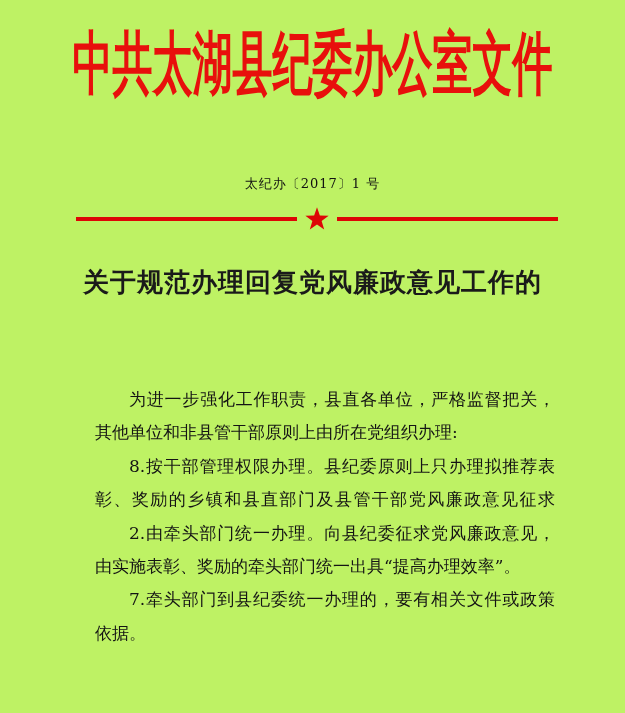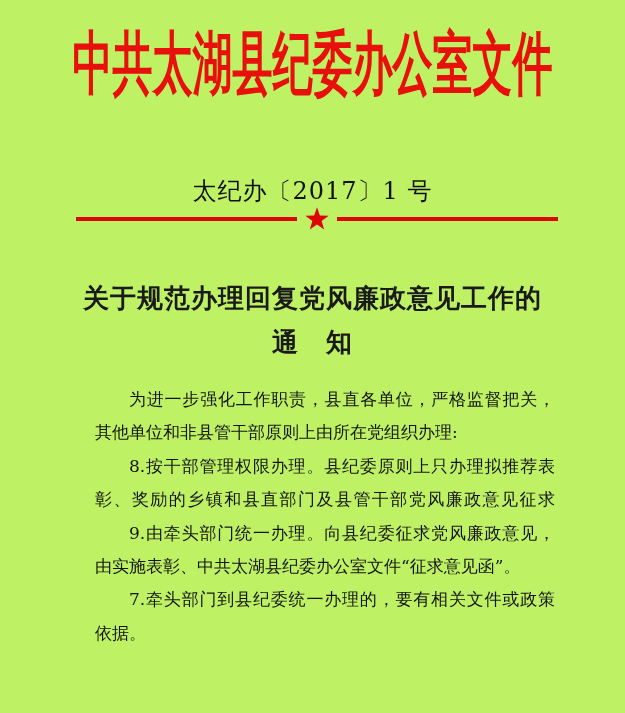--- a/index.html
+++ b/index.html
@@ -24,39 +24,39 @@
     letter-spacing:0px;
     color:var(--header-red);
     transform:scaleY(1.72);
     transform-origin:center top;
     white-space:nowrap;
   }
   
   .doc-number{
     position:absolute;top:175px;left:0;right:0;
     text-align:center;
-    font-size:24px;
+    font-size:13px;
     letter-spacing:1px;
     color:#111111;
   }
   
   .rule{
     position:absolute;top:206px;left:76px;width:482px;height:26px;
     display:flex;align-items:center;
   }
   .rule .bar{
     flex:1;height:4px;background:var(--rule-red);
   }
   .rule svg{
     width:26px;height:26px;margin:0 7px;flex:0 0 auto;display:block;
   }
   .rule svg polygon{fill:var(--rule-red);}
   
   .title{
-    position:absolute;top:276px;left:0;right:0;
+    position:absolute;top:260px;left:0;right:0;
     text-align:center;
     font-weight:bold;
     font-size:26px;line-height:44px;
     letter-spacing:1px;
     color:var(--ink);
     white-space:nowrap;
   }
   
   .body-text{
     position:absolute;top:383px;left:95px;width:460px;
@@ -87,27 +87,26 @@
   <div class="rule">
     <span class="bar"></span>
     <svg viewBox="0 0 24 24" aria-hidden="true">
       <polygon points="12,1.2 14.65,8.86 22.75,9.01 16.28,13.89 18.64,21.64 12,17 5.36,21.64 7.72,13.89 1.25,9.01 9.35,8.86"></polygon>
     </svg>
     <span class="bar"></span>
   </div>
 
   <div class="title">
     <div>关于规范办理回复党风廉政意见工作的</div>
-    <div>通　知</div>
   </div>
 
   <div class="body-text">
       <div class="bline indent fill">为进一步强化工作职责，县直各单位，严格监督把关，</div>
       <div class="bline">其他单位和非县管干部原则上由所在党组织办理:</div>
       <div class="bline indent fill">8.按干部管理权限办理。县纪委原则上只办理拟推荐表</div>
       <div class="bline fill">彰、奖励的乡镇和县直部门及县管干部党风廉政意见征求</div>
-      <div class="bline indent fill">9.由牵头部门统一办理。向县纪委征求党风廉政意见，</div>
-      <div class="bline">由实施表彰、中共太湖县纪委办公室文件“征求意见函”。</div>
+      <div class="bline indent fill">2.由牵头部门统一办理。向县纪委征求党风廉政意见，</div>
+      <div class="bline">由实施表彰、奖励的牵头部门统一出具“提高办理效率”。</div>
       <div class="bline indent fill">7.牵头部门到县纪委统一办理的，要有相关文件或政策</div>
       <div class="bline">依据。</div>
     </div>
 
 </div>
 
 </body></html>

